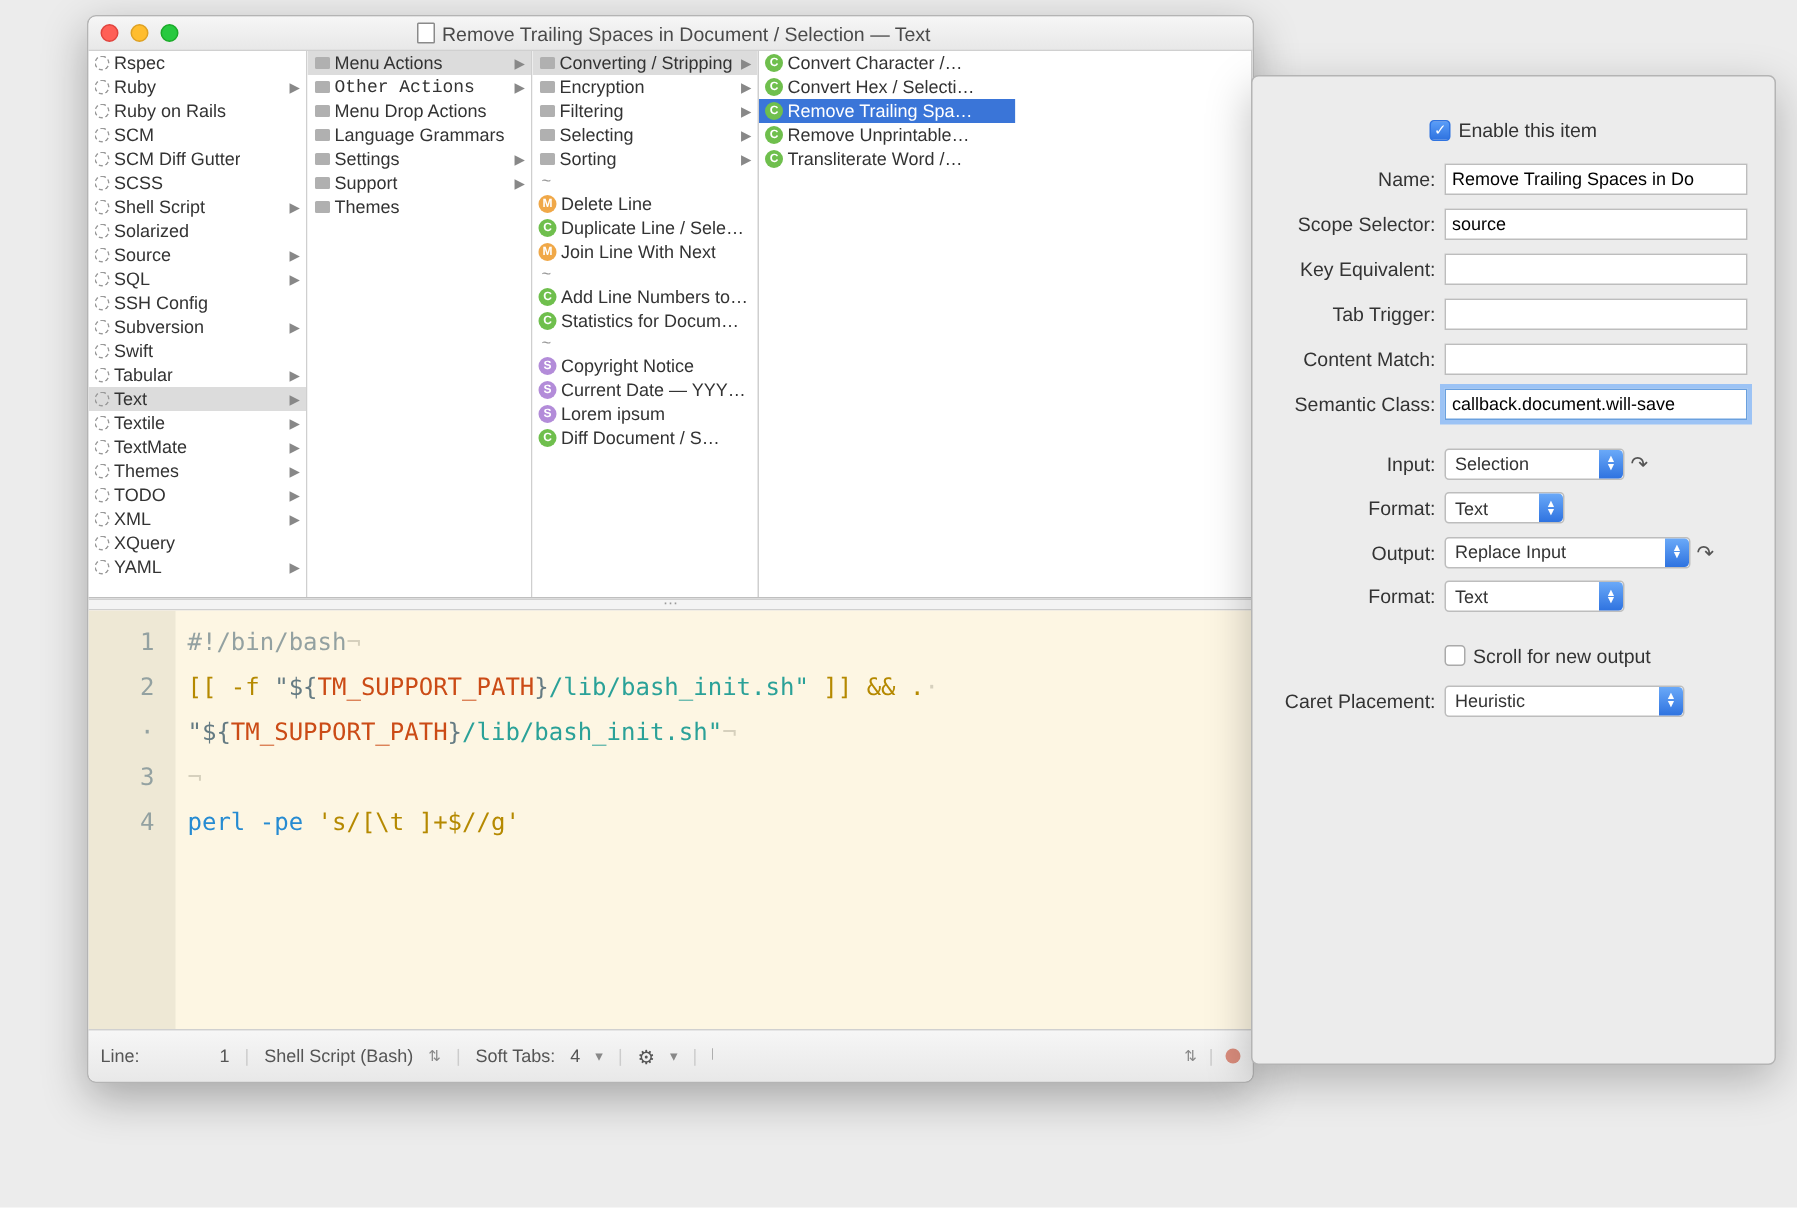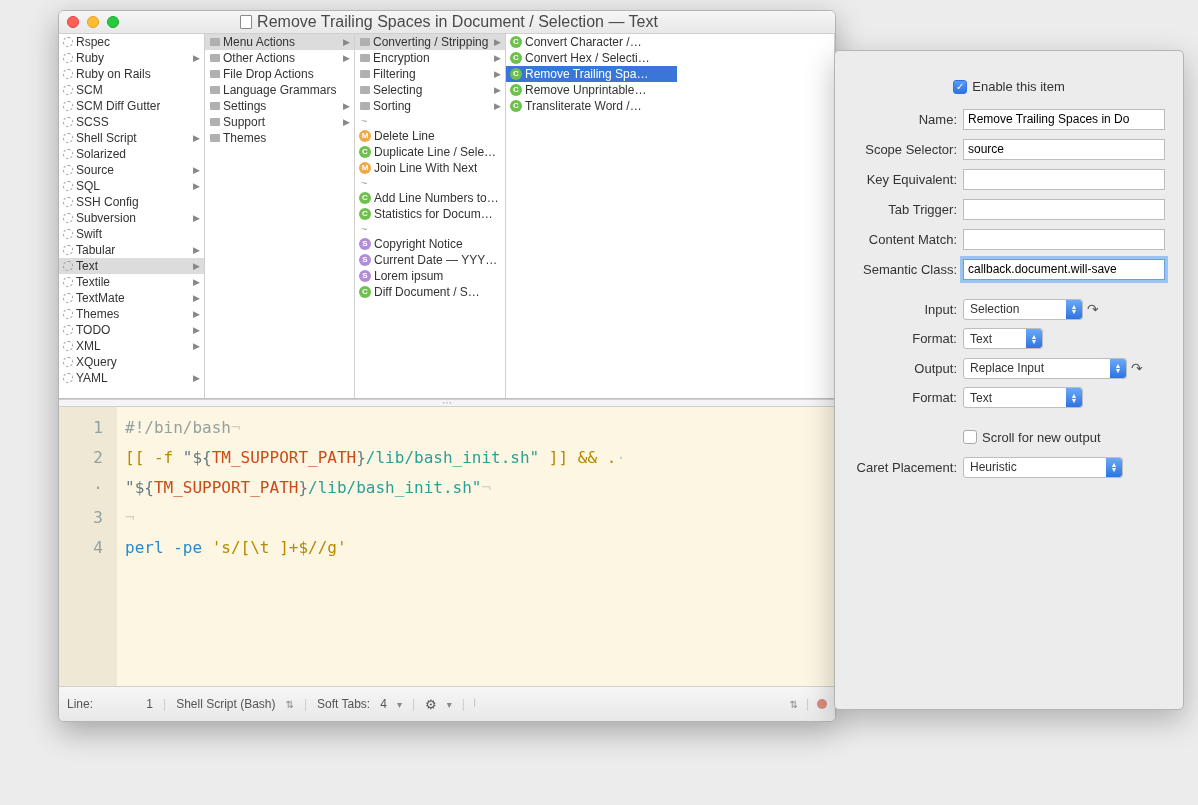--- a/index.html
+++ b/index.html
@@ -37,21 +37,21 @@
   flex-shrink: 0;
 }
 .traffic-lights { display: flex; gap: 8px; }
 .light { width: 12px; height: 12px; border-radius: 50%; }
 .light.red { background: #ff5f56; border: 0.5px solid #e0443e; }
 .light.yellow { background: #ffbd2e; border: 0.5px solid #dea123; }
 .light.green { background: #27c93f; border: 0.5px solid #1aab29; }
 .title-text {
   flex: 1;
   text-align: center;
-  font-size: 16px;
+  font-size: 13px;
   color: #4a4a4a;
   display: flex;
   align-items: center;
   justify-content: center;
   gap: 5px;
 }
 .doc-icon {
   width: 12px; height: 14px;
   border: 1px solid #8a8a8a;
   background: #fff;
@@ -426,26 +426,26 @@
         </div>
       </div>
     <div class="col col2" id="col2">
         <div class="list-item selected-inactive">
           <span class="item-icon folder"></span>
           <span style="overflow: hidden; text-overflow: ellipsis;">Menu Actions</span>
           <span class="arrow">▶</span>
         </div>
         <div class="list-item">
           <span class="item-icon folder"></span>
-          <span style="overflow: hidden; text-overflow: ellipsis;">Other Actions</span>
-          <span class="arrow">▶</span>
-        </div>
-        <div class="list-item">
-          <span class="item-icon folder"></span>
-          <span style="overflow: hidden; text-overflow: ellipsis;">File Drop Actions</span>
+          <span style="overflow: hidden; text-overflow: ellipsis; font-family: Liberation Mono, monospace;">Other Actions</span>
+          <span class="arrow">▶</span>
+        </div>
+        <div class="list-item">
+          <span class="item-icon folder"></span>
+          <span style="overflow: hidden; text-overflow: ellipsis;">Menu Drop Actions</span>
         </div>
         <div class="list-item">
           <span class="item-icon folder"></span>
           <span style="overflow: hidden; text-overflow: ellipsis;">Language Grammars</span>
         </div>
         <div class="list-item">
           <span class="item-icon folder"></span>
           <span style="overflow: hidden; text-overflow: ellipsis;">Settings</span>
           <span class="arrow">▶</span>
         </div>

